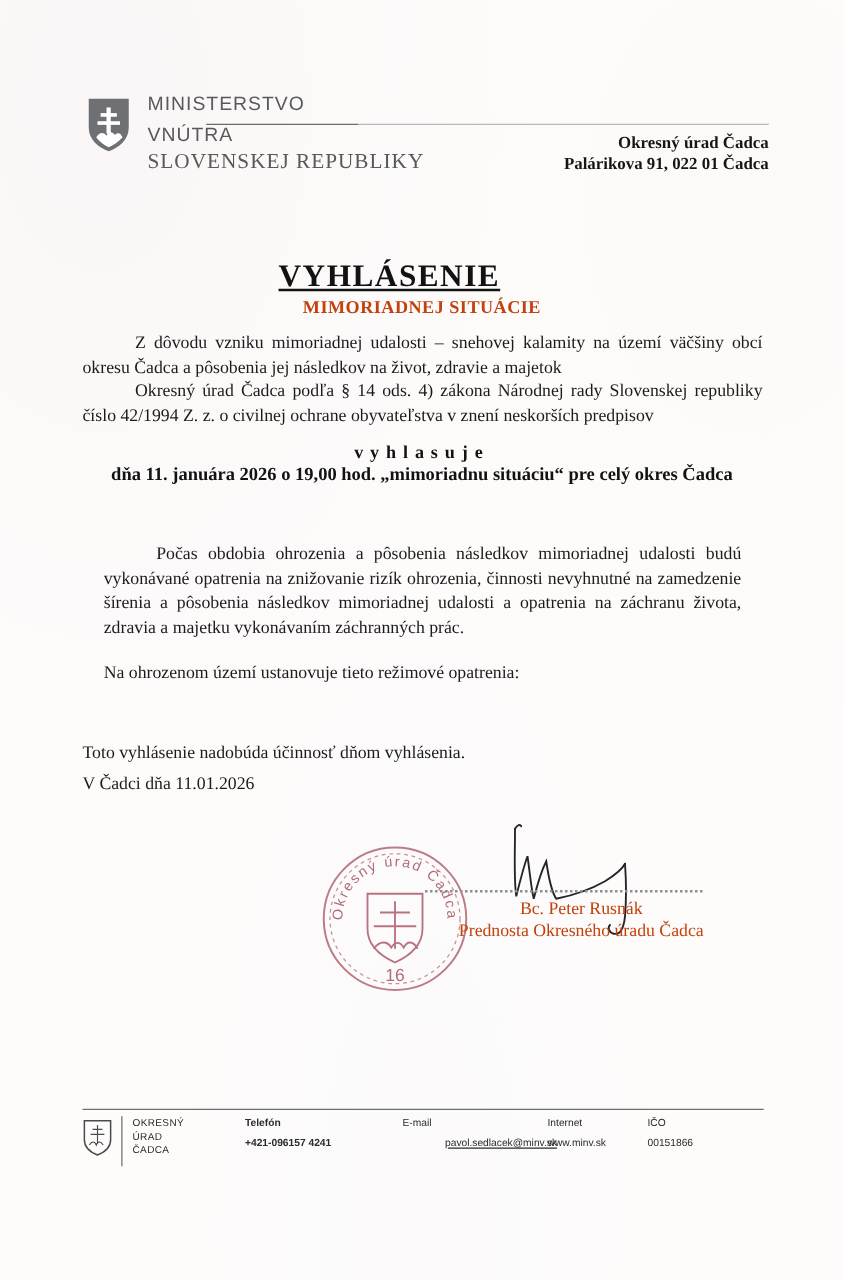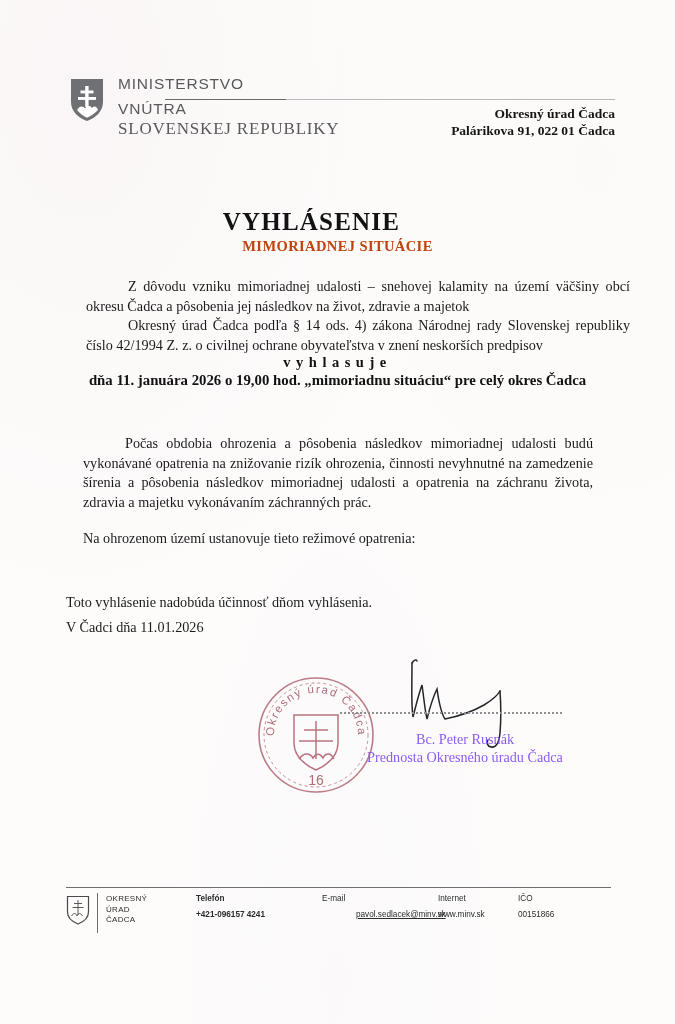--- a/index.html
+++ b/index.html
@@ -77,20 +77,21 @@
   
   .doc-title {
     position: absolute;
     left: 0; top: 208px;
     width: 623px;
     text-align: center;
     font-weight: bold;
     font-size: 25px;
     letter-spacing: 1.2px;
     color: #121212;
+    text-decoration: underline;
   }
   .doc-subtitle {
     position: absolute;
     left: 0; top: 238px;
     width: 675px;
     text-align: center;
     font-weight: bold;
     font-size: 14.5px;
     letter-spacing: 0.4px;
     color: #c2410c;
@@ -99,21 +100,21 @@
   
   .body-block {
     position: absolute;
     left: 66px;
     width: 544px;
     font-size: 14.2px;
     line-height: 19.5px;
     text-align: justify;
     color: #1b1b1b;
   }
-  .p-intro { top: 277px; margin-left: 20px; }
+  .p-intro { top: 265px; }
   .p-intro p { margin: 0; text-indent: 42px; }
   .p-intro p.second { margin-top: 0px; }
 
   .declare-word {
     position: absolute;
     left: 0; top: 354px;
     width: 675px;
     text-align: center;
     font-weight: bold;
     font-size: 14.5px;
@@ -178,22 +179,21 @@
     width: 222px;
     border-bottom: 2px dotted #8d8f92;
   }
   .sig-name {
     position: absolute;
     left: 60px; top: 63px;
     width: 330px;
     text-align: center;
     font-size: 14.2px;
     line-height: 18px;
-    color: #8b5cf6;
-    margin-top: 12px;
+    color: #c2410c;
   }
 
   
   .footer-rule {
     position: absolute;
     left: 66px; top: 887px;
     width: 545px; height: 1px;
     background: #6e6f71;
   }
   .footer {

